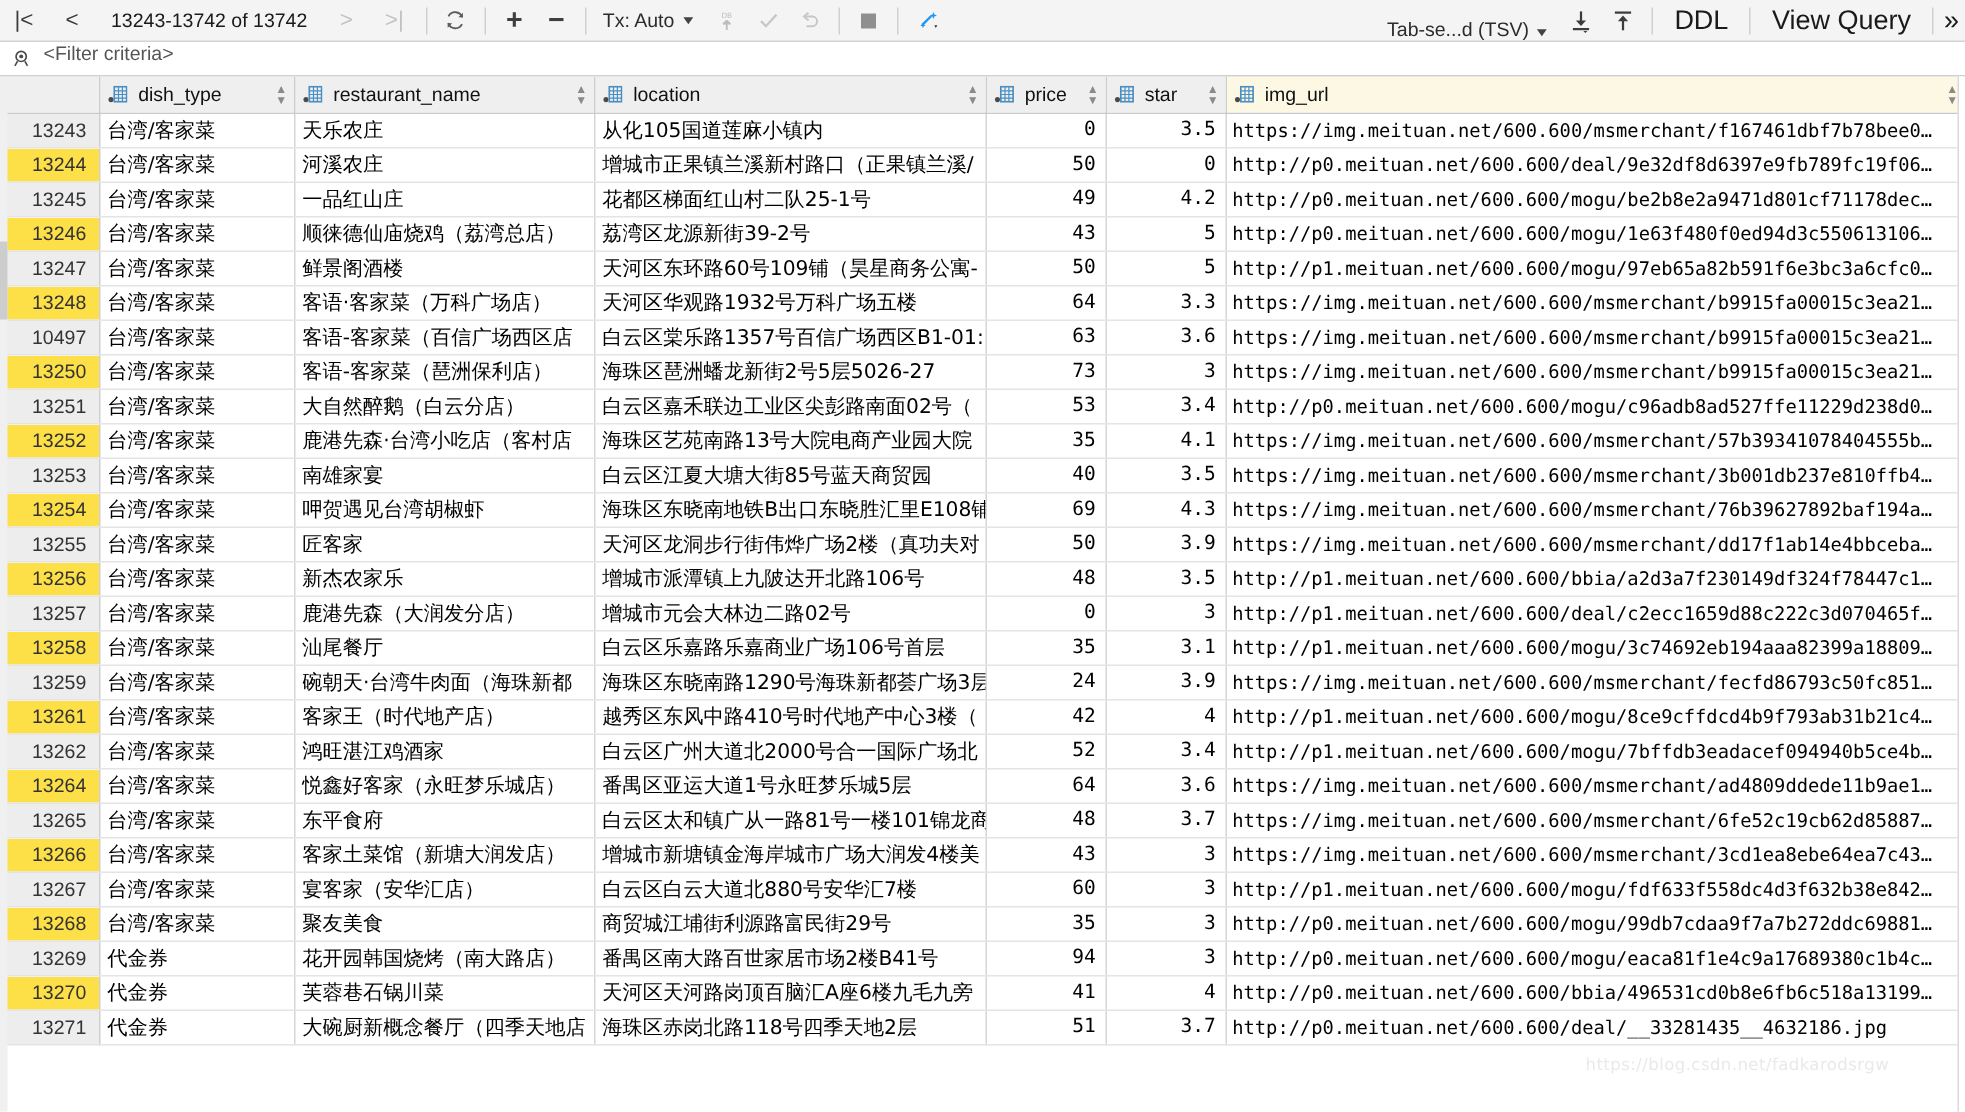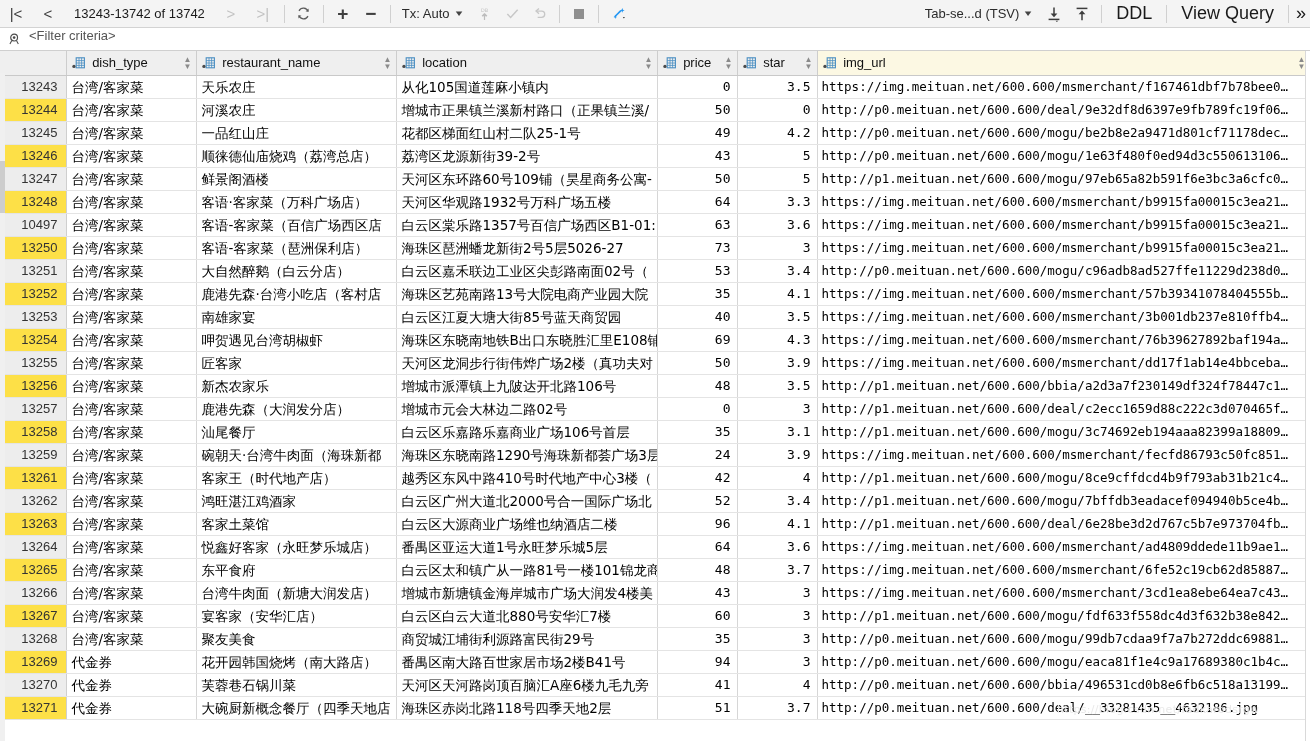--- a/index.html
+++ b/index.html
@@ -173,21 +173,21 @@
       <path d="M5 12.5 11.5 6" stroke="#2196f3" stroke-width="1.7" fill="none"></path>
       <path d="M13 3.2l.7 1.8 1.8.7-1.8.7-.7 1.8-.7-1.8-1.8-.7 1.8-.7z" fill="#2196f3"></path>
       <path d="M5.6 10.8l.55 1.4 1.4.55-1.4.55-.55 1.4-.55-1.4-1.4-.55 1.4-.55z" fill="#2196f3"></path>
       <path d="M14.4 12.2v2.6M13.2 13.3h2.4" stroke="#1a1a1a" stroke-width="0"></path>
       <path d="M13.6 12.6h2.2l-1.1 1.8z" fill="#3a3a3a"></path>
     </svg>
   </div>
 
   <div style="flex:1"></div>
 
-  <div class="tb-btn" style="padding:0;">
+  <div class="tb-btn" style="padding:0;align-items:flex-end;">
     <span class="tx-label">Tab-se...d (TSV)</span>
     <span class="caret">▼</span>
   </div>
   <div style="width:8px"></div>
   <div class="tb-btn" title="Import data">
     <svg width="16" height="16" viewBox="0 0 16 16" aria-hidden="true">
       <path d="M8 1.6v7.2" stroke="#3c3c3c" stroke-width="1.5" fill="none"></path>
       <path d="M8 11.3 4.6 7.6h6.8z" fill="#3c3c3c"></path>
       <path d="M2.6 13.4h10.8" stroke="#3c3c3c" stroke-width="1.5"></path>
       <path d="M9.6 14.7h2.6l-1.3 1.3z" fill="#3c3c3c"></path>
@@ -486,50 +486,41 @@
         <tr>
           <td class="rowhdr">13262</td>
           <td class="txt">台湾/客家菜</td>
           <td class="txt">鸿旺湛江鸡酒家</td>
           <td class="txt">白云区广州大道北2000号合一国际广场北</td>
           <td class="num">52</td>
           <td class="num">3.4</td>
           <td class="url">http://p1.meituan.net/600.600/mogu/7bffdb3eadacef094940b5ce4b…</td>
         </tr>
         <tr>
-          <td class="rowhdr">13263</td>
-          <td class="txt">台湾/客家菜</td>
-          <td class="txt">客家土菜馆</td>
-          <td class="txt">白云区大源商业广场维也纳酒店二楼</td>
-          <td class="num">96</td>
-          <td class="num">4.1</td>
-          <td class="url">http://p1.meituan.net/600.600/deal/6e28be3d2d767c5b7e973704fb…</td>
-        </tr>
-        <tr>
           <td class="rowhdr">13264</td>
           <td class="txt">台湾/客家菜</td>
           <td class="txt">悦鑫好客家（永旺梦乐城店）</td>
           <td class="txt">番禺区亚运大道1号永旺梦乐城5层</td>
           <td class="num">64</td>
           <td class="num">3.6</td>
           <td class="url">https://img.meituan.net/600.600/msmerchant/ad4809ddede11b9ae1…</td>
         </tr>
         <tr>
           <td class="rowhdr">13265</td>
           <td class="txt">台湾/客家菜</td>
           <td class="txt">东平食府</td>
           <td class="txt">白云区太和镇广从一路81号一楼101锦龙商</td>
           <td class="num">48</td>
           <td class="num">3.7</td>
           <td class="url">https://img.meituan.net/600.600/msmerchant/6fe52c19cb62d85887…</td>
         </tr>
         <tr>
           <td class="rowhdr">13266</td>
           <td class="txt">台湾/客家菜</td>
-          <td class="txt">台湾牛肉面（新塘大润发店）</td>
+          <td class="txt">客家土菜馆（新塘大润发店）</td>
           <td class="txt">增城市新塘镇金海岸城市广场大润发4楼美</td>
           <td class="num">43</td>
           <td class="num">3</td>
           <td class="url">https://img.meituan.net/600.600/msmerchant/3cd1ea8ebe64ea7c43…</td>
         </tr>
         <tr>
           <td class="rowhdr">13267</td>
           <td class="txt">台湾/客家菜</td>
           <td class="txt">宴客家（安华汇店）</td>
           <td class="txt">白云区白云大道北880号安华汇7楼</td>

